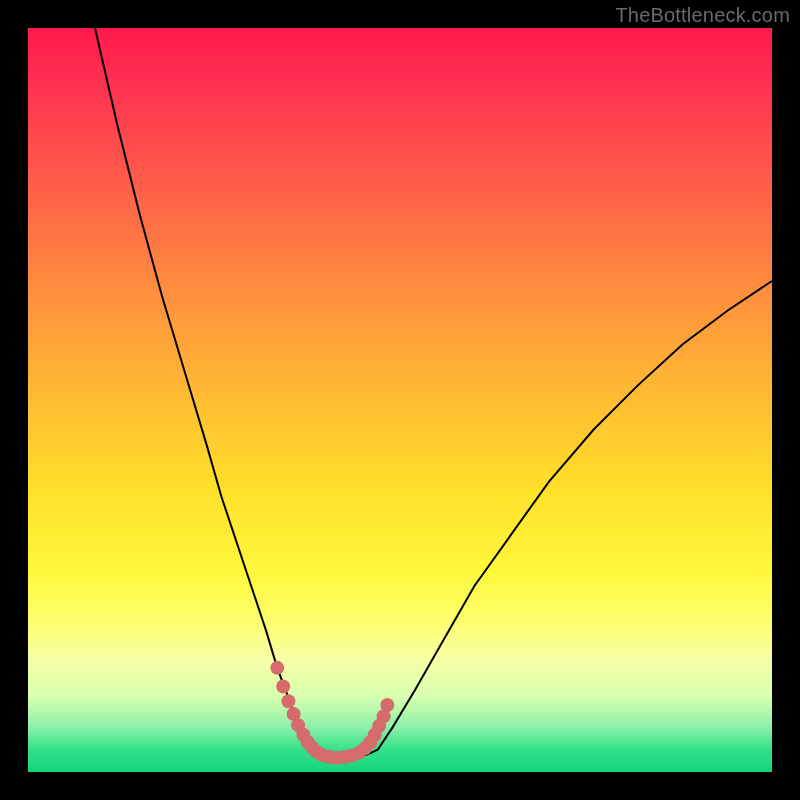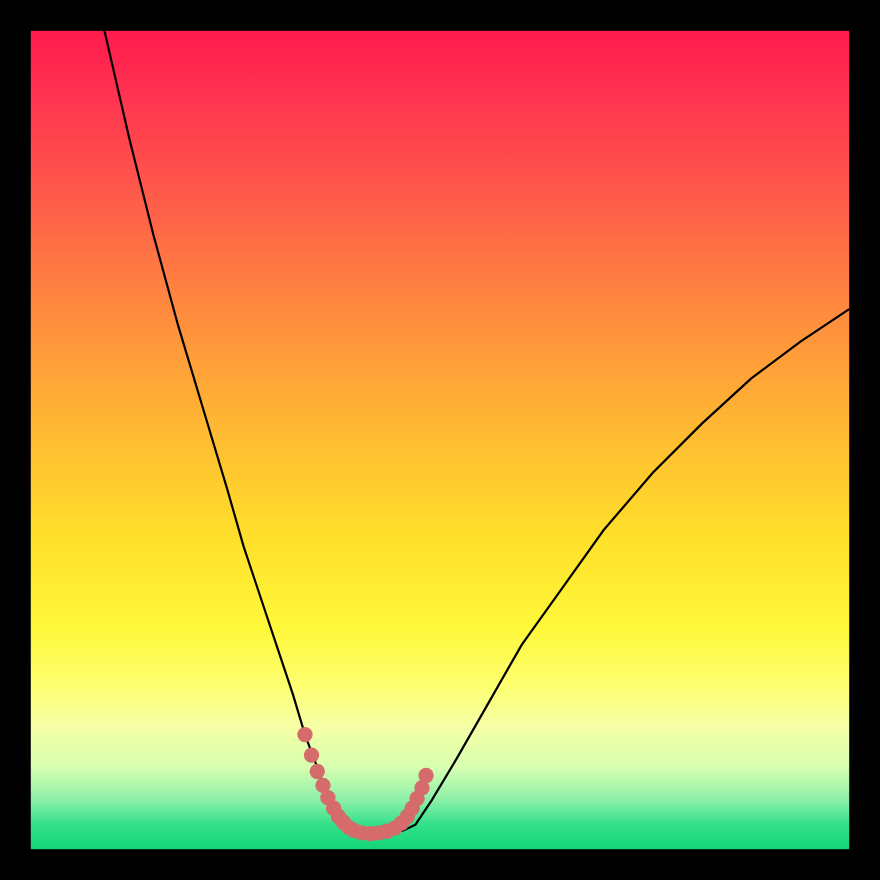--- a/index.html
+++ b/index.html
@@ -57,20 +57,21 @@
     left: 0;
     width: 744px;
     height: 744px;
     overflow: visible;
   }
 </style>
 </head>
 <body>
 
 <div class="frame">
+  <div class="watermark">TheBottleneck.com</div>
   <div class="plot">
     <svg class="curves" viewBox="0 0 744 744">
       <g id="curve-layer">
           <path d="M66.96 0.00 L89.28 96.72 L111.60 186.00 L133.92 267.84 L156.24 342.24 L178.56 416.64 L193.44 468.72 L208.32 513.36 L223.20 558.00 L238.08 602.64 L249.24 639.84 L260.40 669.60 L267.84 691.92 L275.28 706.80 L282.72 717.96 L288.67 725.40 L288.67 725.40 L297.60 729.12 L312.48 730.61 L327.36 729.12 L338.52 726.89 L349.68 721.68 L349.68 721.68 L364.56 699.36 L386.88 662.16 L416.64 610.08 L446.40 558.00 L483.60 505.92 L520.80 453.84 L565.44 401.76 L610.08 357.12 L654.72 316.20 L699.36 282.72 L744.00 252.96" fill="none" stroke="#000000" stroke-width="2"></path>
         </g>
       <g id="dot-layer">
           <circle cx="249.24" cy="639.84" r="7" fill="#d66b6b"></circle>
           <circle cx="255.19" cy="658.44" r="7" fill="#d66b6b"></circle>
           <circle cx="260.40" cy="673.32" r="7" fill="#d66b6b"></circle>
           <circle cx="265.61" cy="685.97" r="7" fill="#d66b6b"></circle>

